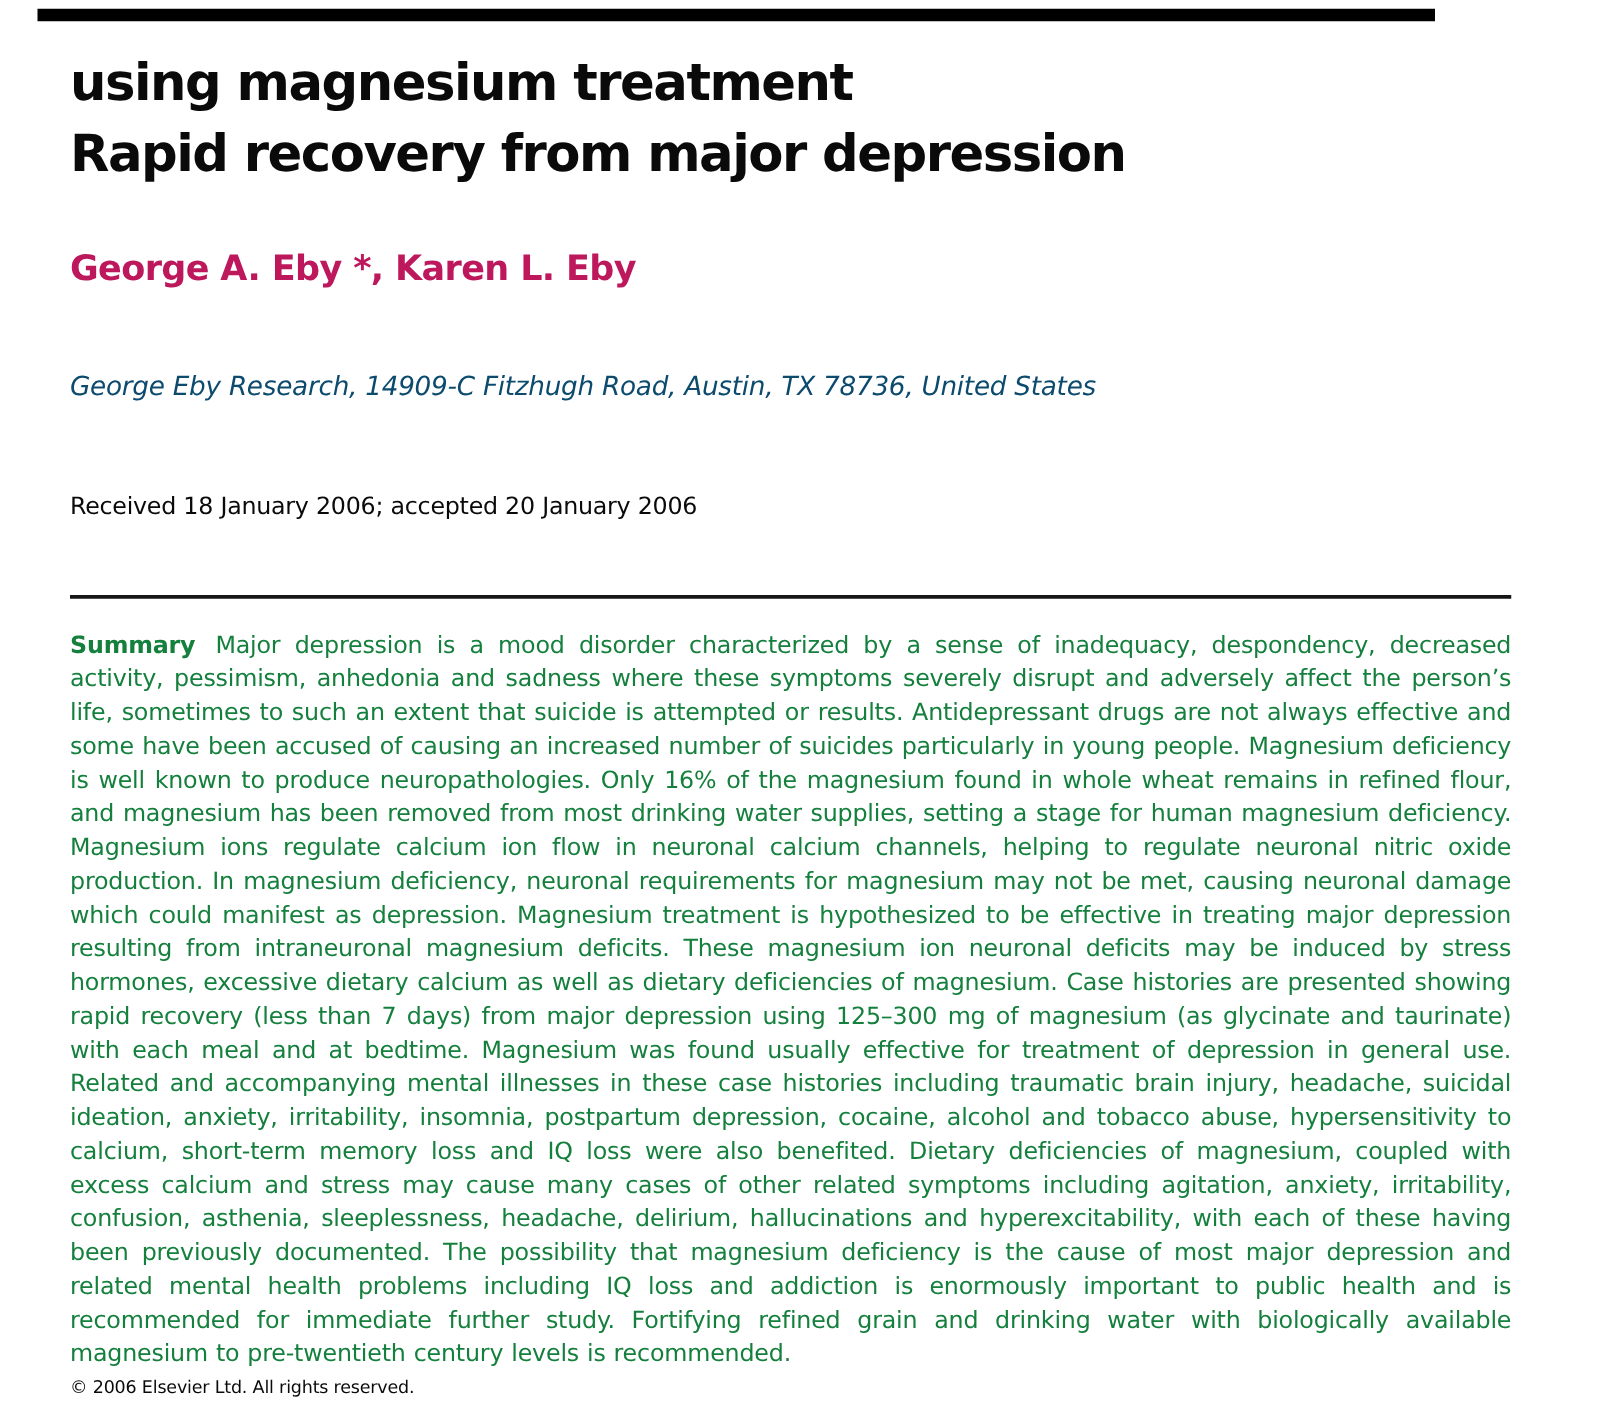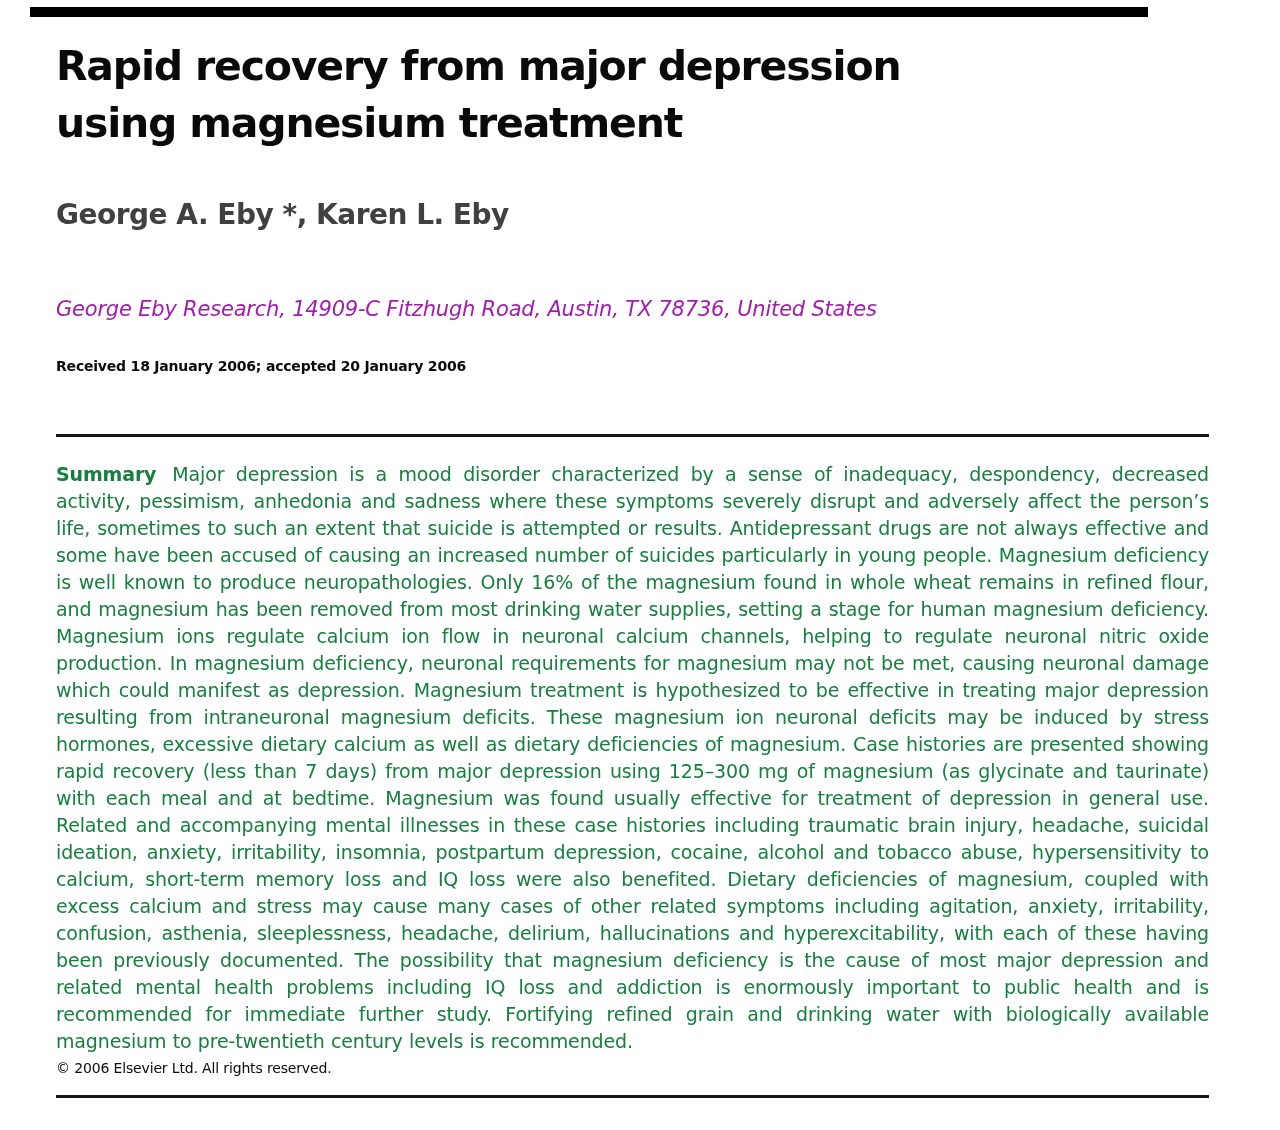--- a/index.html
+++ b/index.html
@@ -38,35 +38,34 @@
     letter-spacing: -1.2px;
     line-height: 57px;
     color: #0a0a0a;
   }
   .title .line { display: block; }
   .authors {
     margin-top: 46px;
     font-size: 28px;
     font-weight: 700;
     letter-spacing: -0.5px;
-    color: #404040;
+    color: #be185d;
   }
   .affiliation {
     margin-top: 66px;
     font-size: 21px;
     font-style: italic;
     letter-spacing: -0.2px;
-    color: #a21caf;
+    color: #0c4a6e;
   }
   .received {
-    margin-top: 37px;
-    font-size: 14px;
+    margin-top: 73px;
+    font-size: 19px;
     letter-spacing: -0.2px;
     color: #0a0a0a;
-    font-weight: bold;
   }
   .rule {
     border: none;
     border-top: 3px solid #161616;
     margin: 0;
   }
   .rule-top { margin-top: 60px; }
   .rule-bottom { margin-top: 13px; }
   .summary {
     margin-top: 24px;
@@ -92,22 +91,22 @@
 </head>
 <body>
 
 <div class="page">
 
   <div class="top-bar"></div>
 
   <div class="content">
 
     <h1 class="title">
+      <span class="line">using magnesium treatment</span>
       <span class="line">Rapid recovery from major depression</span>
-      <span class="line">using magnesium treatment</span>
     </h1>
 
     <div class="authors">George A. Eby *, Karen L. Eby</div>
 
     <div class="affiliation">George Eby Research, 14909-C Fitzhugh Road, Austin, TX 78736, United States</div>
 
     <div class="received">Received 18 January 2006; accepted 20 January 2006</div>
 
     <hr class="rule rule-top">
 

